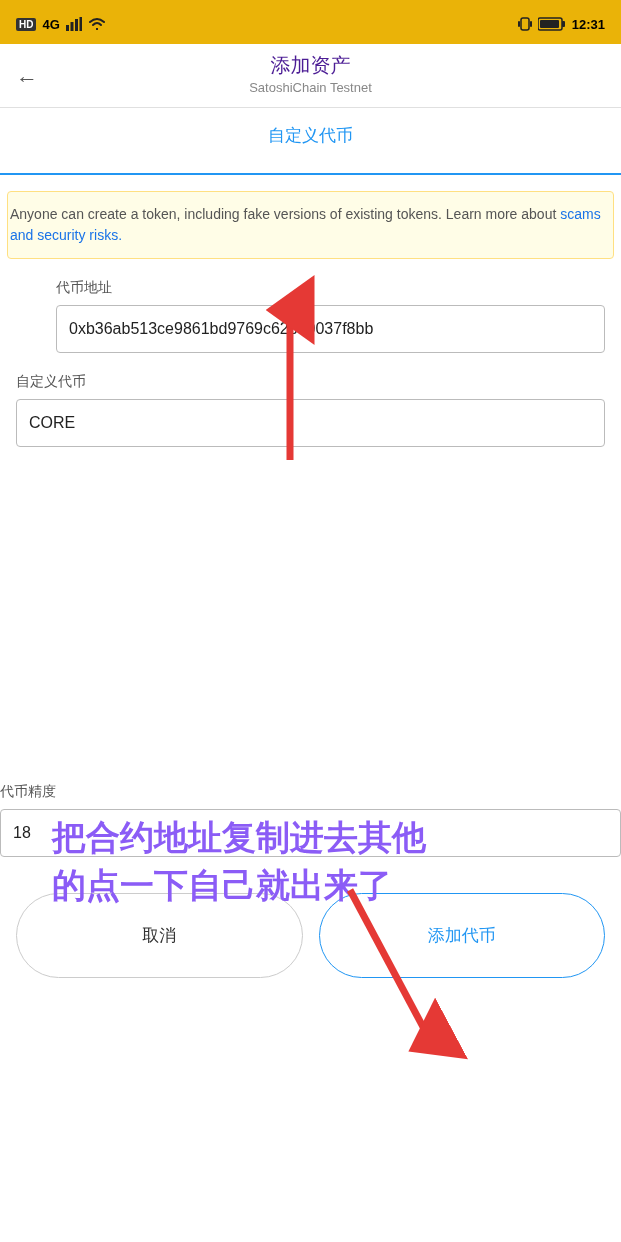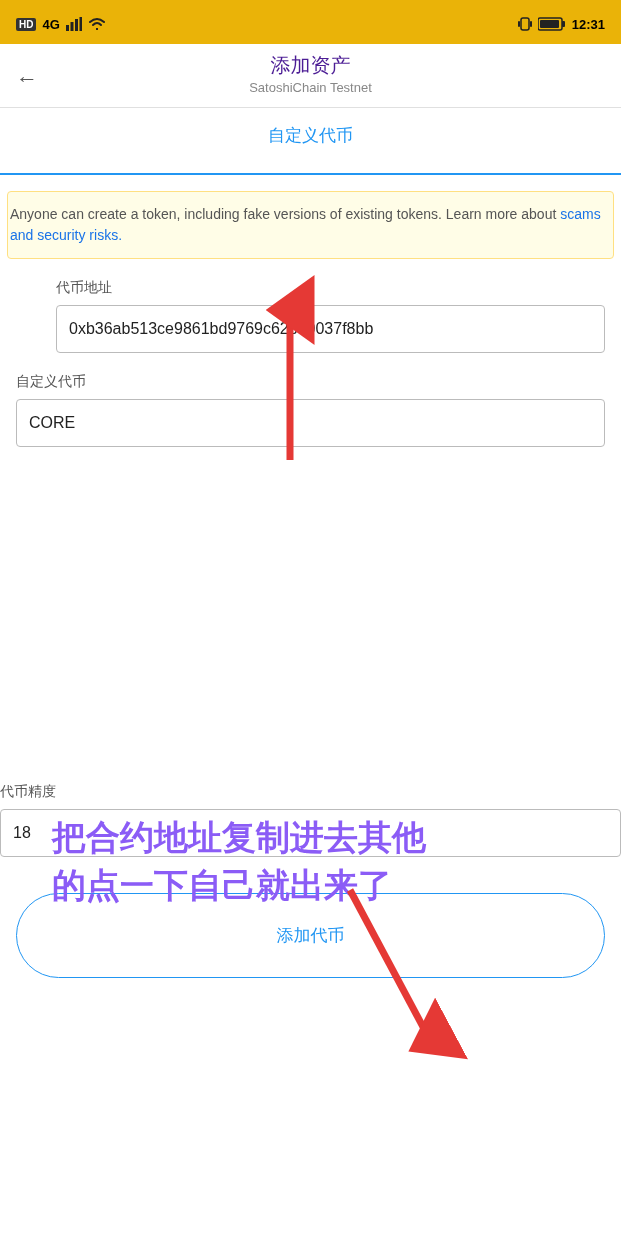--- a/index.html
+++ b/index.html
@@ -267,14 +267,15 @@
     <defs>
       <marker id="arrowhead-down" markerWidth="10" markerHeight="7" refX="5" refY="3.5" orient="auto">
         <polygon points="0 0, 10 0, 5 7" fill="#e53935"></polygon>
       </marker>
     </defs>
     <line x1="40" y1="10" x2="120" y2="160" stroke="#e53935" stroke-width="7" marker-end="url(#arrowhead-down)"></line>
   </svg>
 </div>
 
 <div class="button-row">
+  <button class="btn-cancel">取消</button>
   <button class="btn-add">添加代币</button>
 </div>
 
 </body></html>

